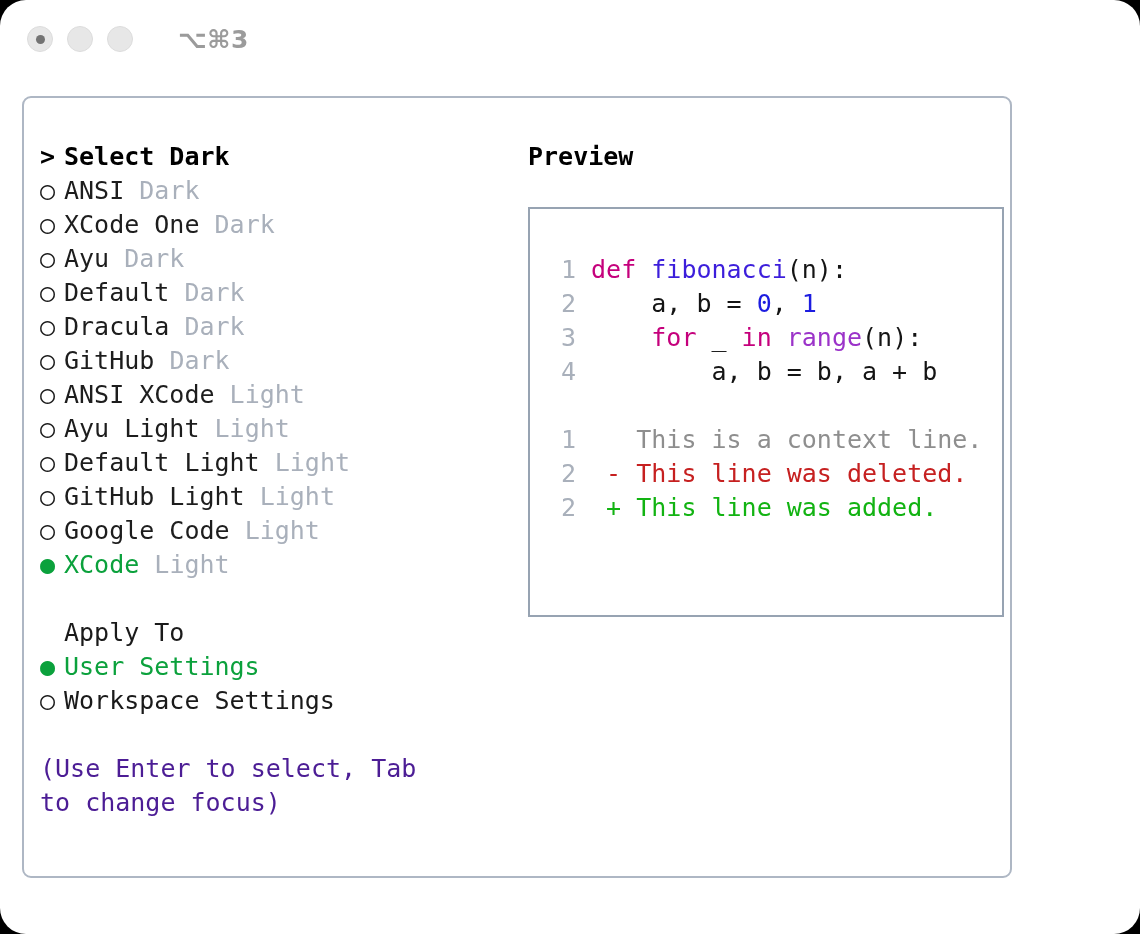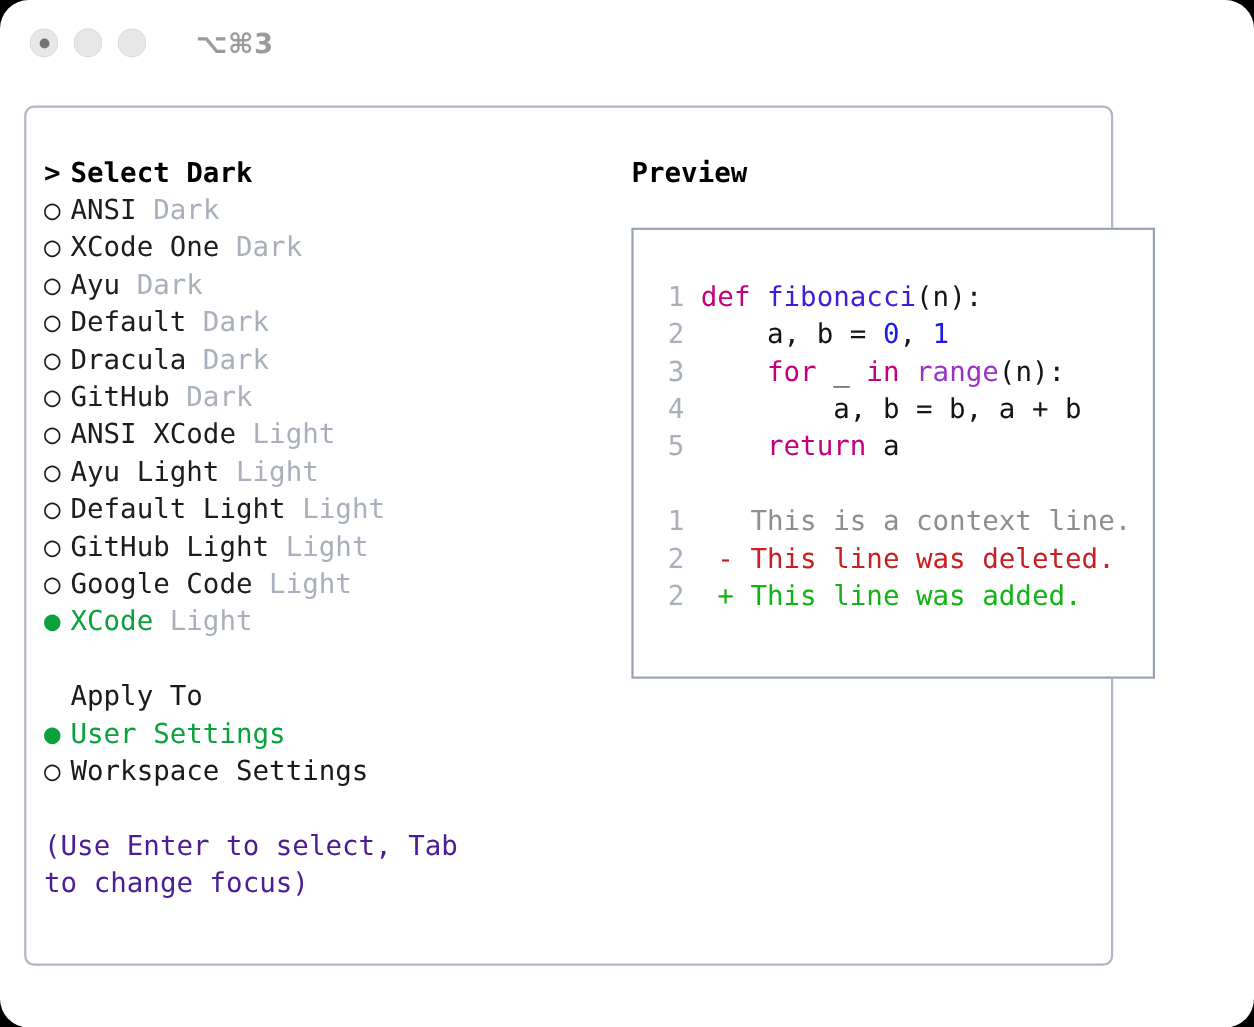--- a/index.html
+++ b/index.html
@@ -120,21 +120,21 @@
     font-size: 25px;
     line-height: 34px;
     color: #4c1d95;
     width: 420px;
     white-space: pre-wrap;
   }
 
   
   #right-col {
     position: absolute;
-    left: 502px;
+    left: 456px;
     top: 42px;
     width: 500px;
     padding-left: 48px;
   }
   #preview-title {
     font-size: 25px;
     line-height: 34px;
     font-weight: bold;
     color: #000000;
   }
@@ -218,21 +218,20 @@
 
     <div id="right-col">
       <div id="preview-title">Preview</div>
 
       <div id="preview-box">
         <div id="code-block">
             <div class="code-line"><span class="lnum">1</span><span> </span><span class="kw">def</span><span class="plain"> </span><span class="fn">fibonacci</span><span class="plain">(n):</span></div>
             <div class="code-line"><span class="lnum">2</span><span> </span><span class="plain">    a, b = </span><span class="num">0</span><span class="plain">, </span><span class="num">1</span></div>
             <div class="code-line"><span class="lnum">3</span><span> </span><span class="plain">    </span><span class="kw">for</span><span class="plain"> _ </span><span class="kw">in</span><span class="plain"> </span><span class="bi">range</span><span class="plain">(n):</span></div>
             <div class="code-line"><span class="lnum">4</span><span> </span><span class="plain">        a, b = b, a + b</span></div>
-            <div class="code-line"><span class="lnum">5</span><span> </span><span class="plain">    </span><span class="kw">return</span><span class="plain"> a</span></div>
           </div>
         <div class="diff-gap"></div>
         <div id="diff-block">
             <div class="code-line"><span class="lnum">1</span><span>  </span><span class="d-ctx"> </span><span class="d-ctx"> This is a context line.</span></div>
             <div class="code-line"><span class="lnum">2</span><span>  </span><span class="d-del">-</span><span class="d-del"> This line was deleted.</span></div>
             <div class="code-line"><span class="lnum">2</span><span>  </span><span class="d-add">+</span><span class="d-add"> This line was added.</span></div>
           </div>
       </div>
     </div>
 

